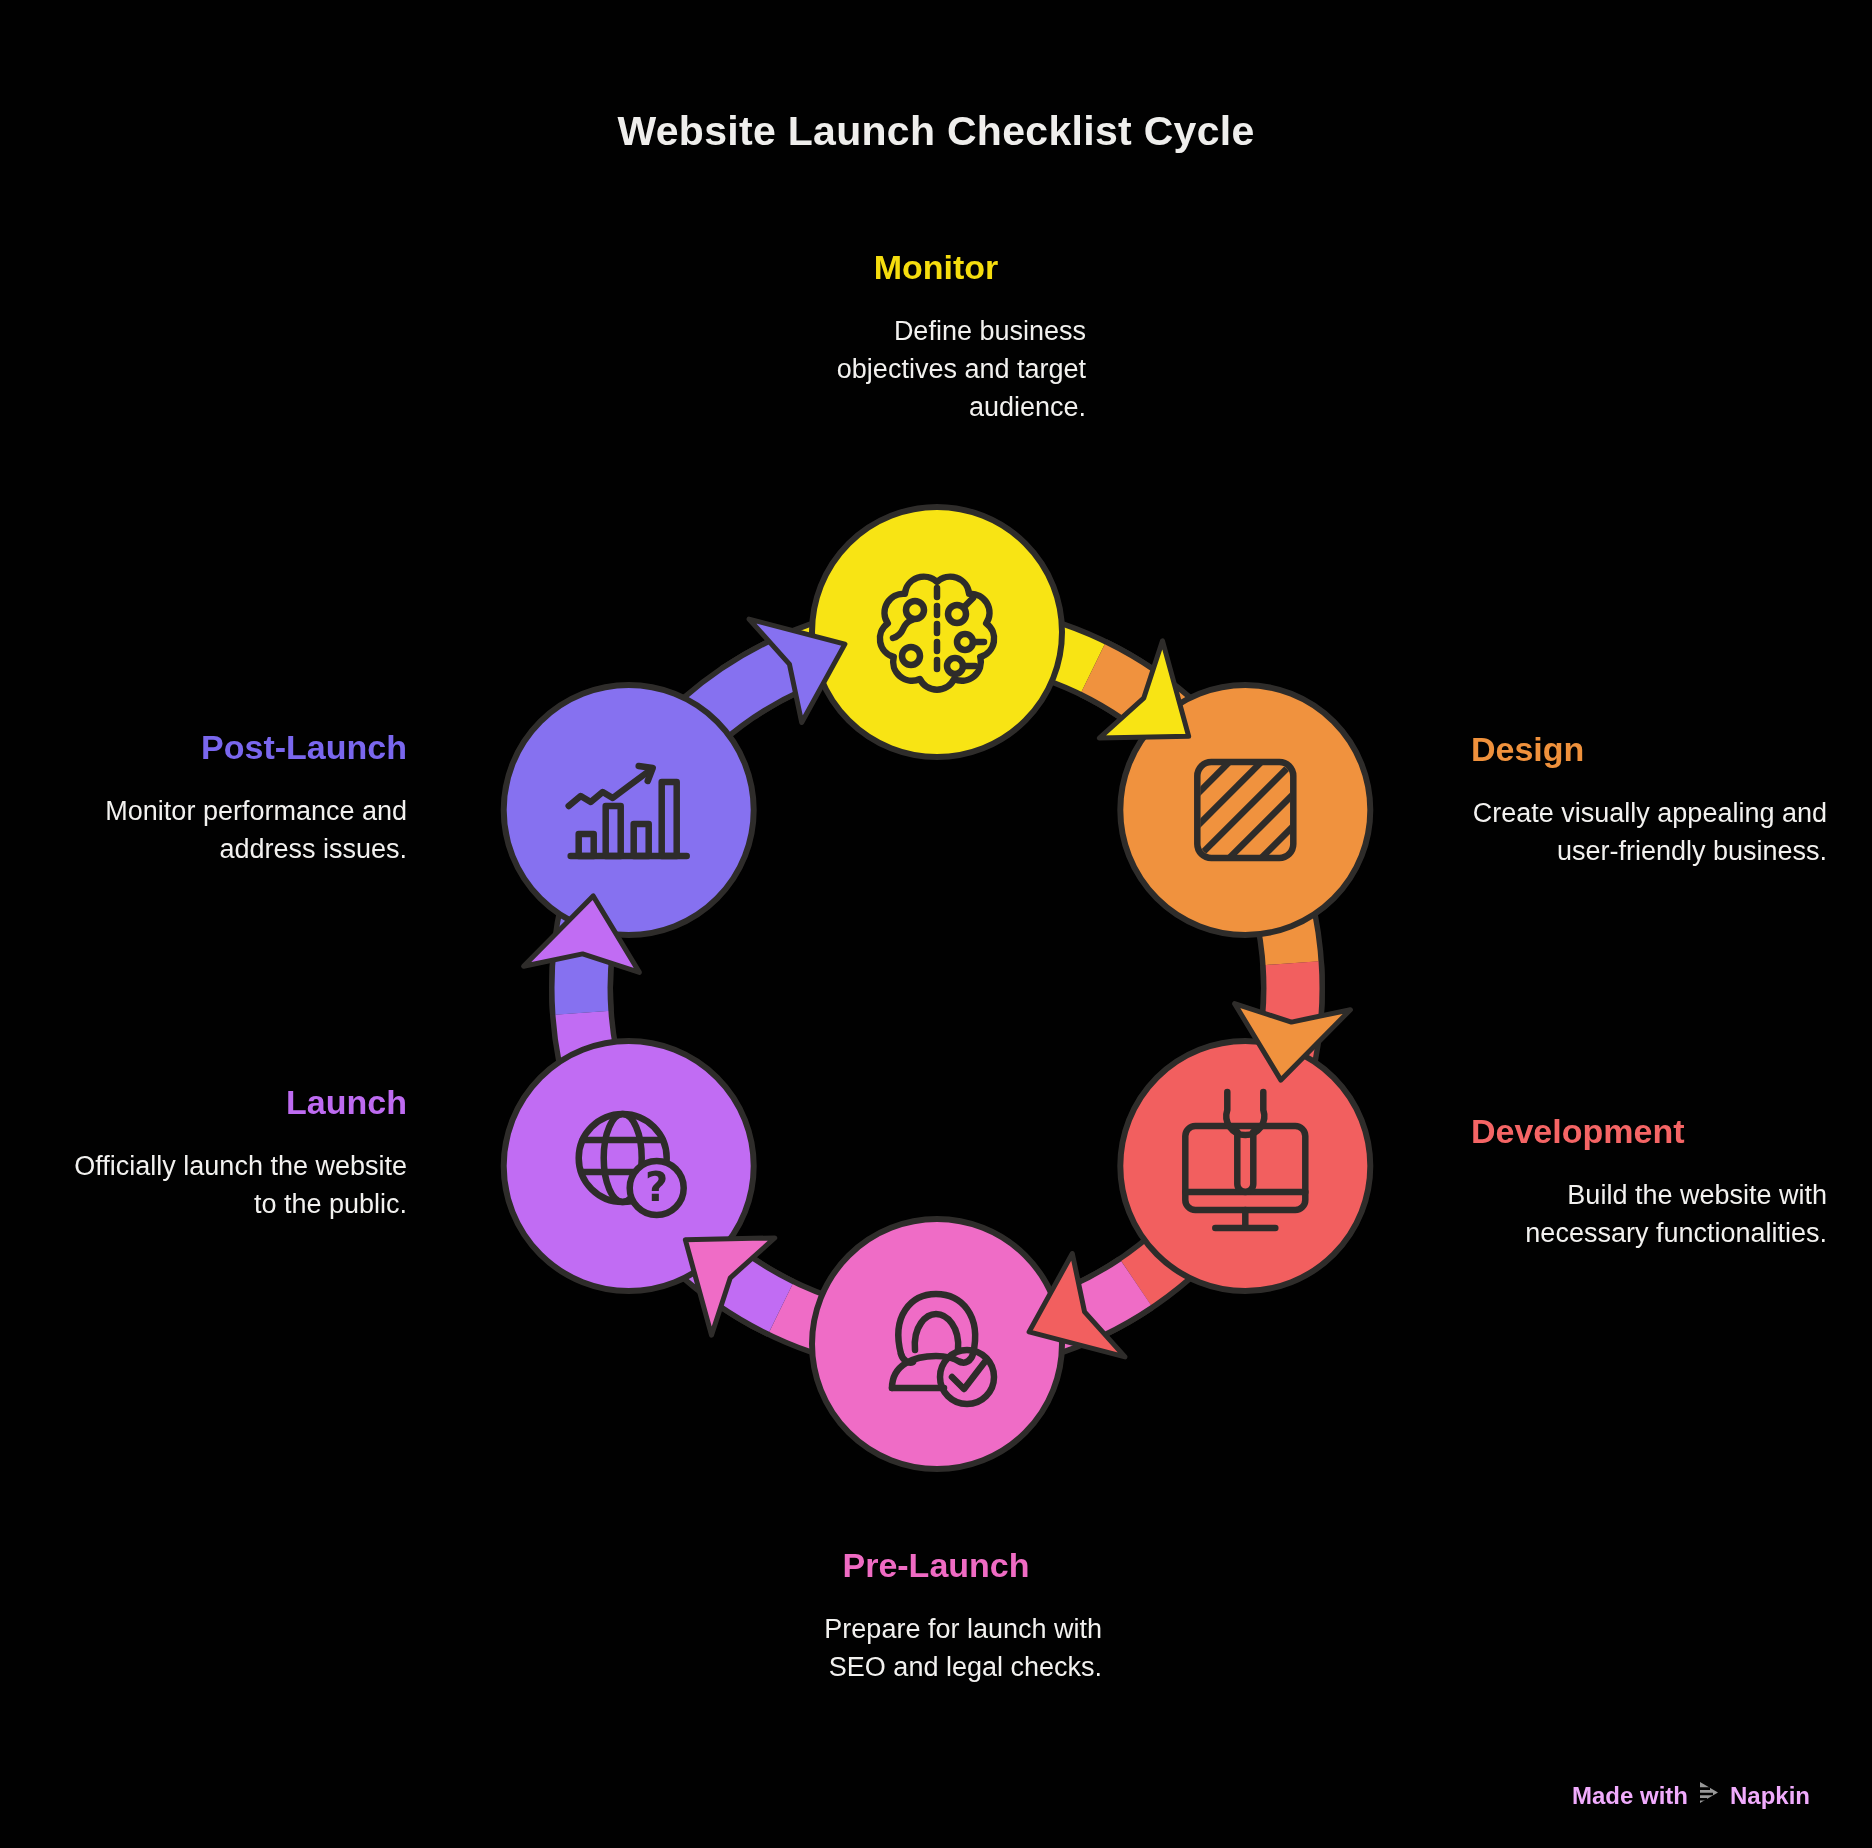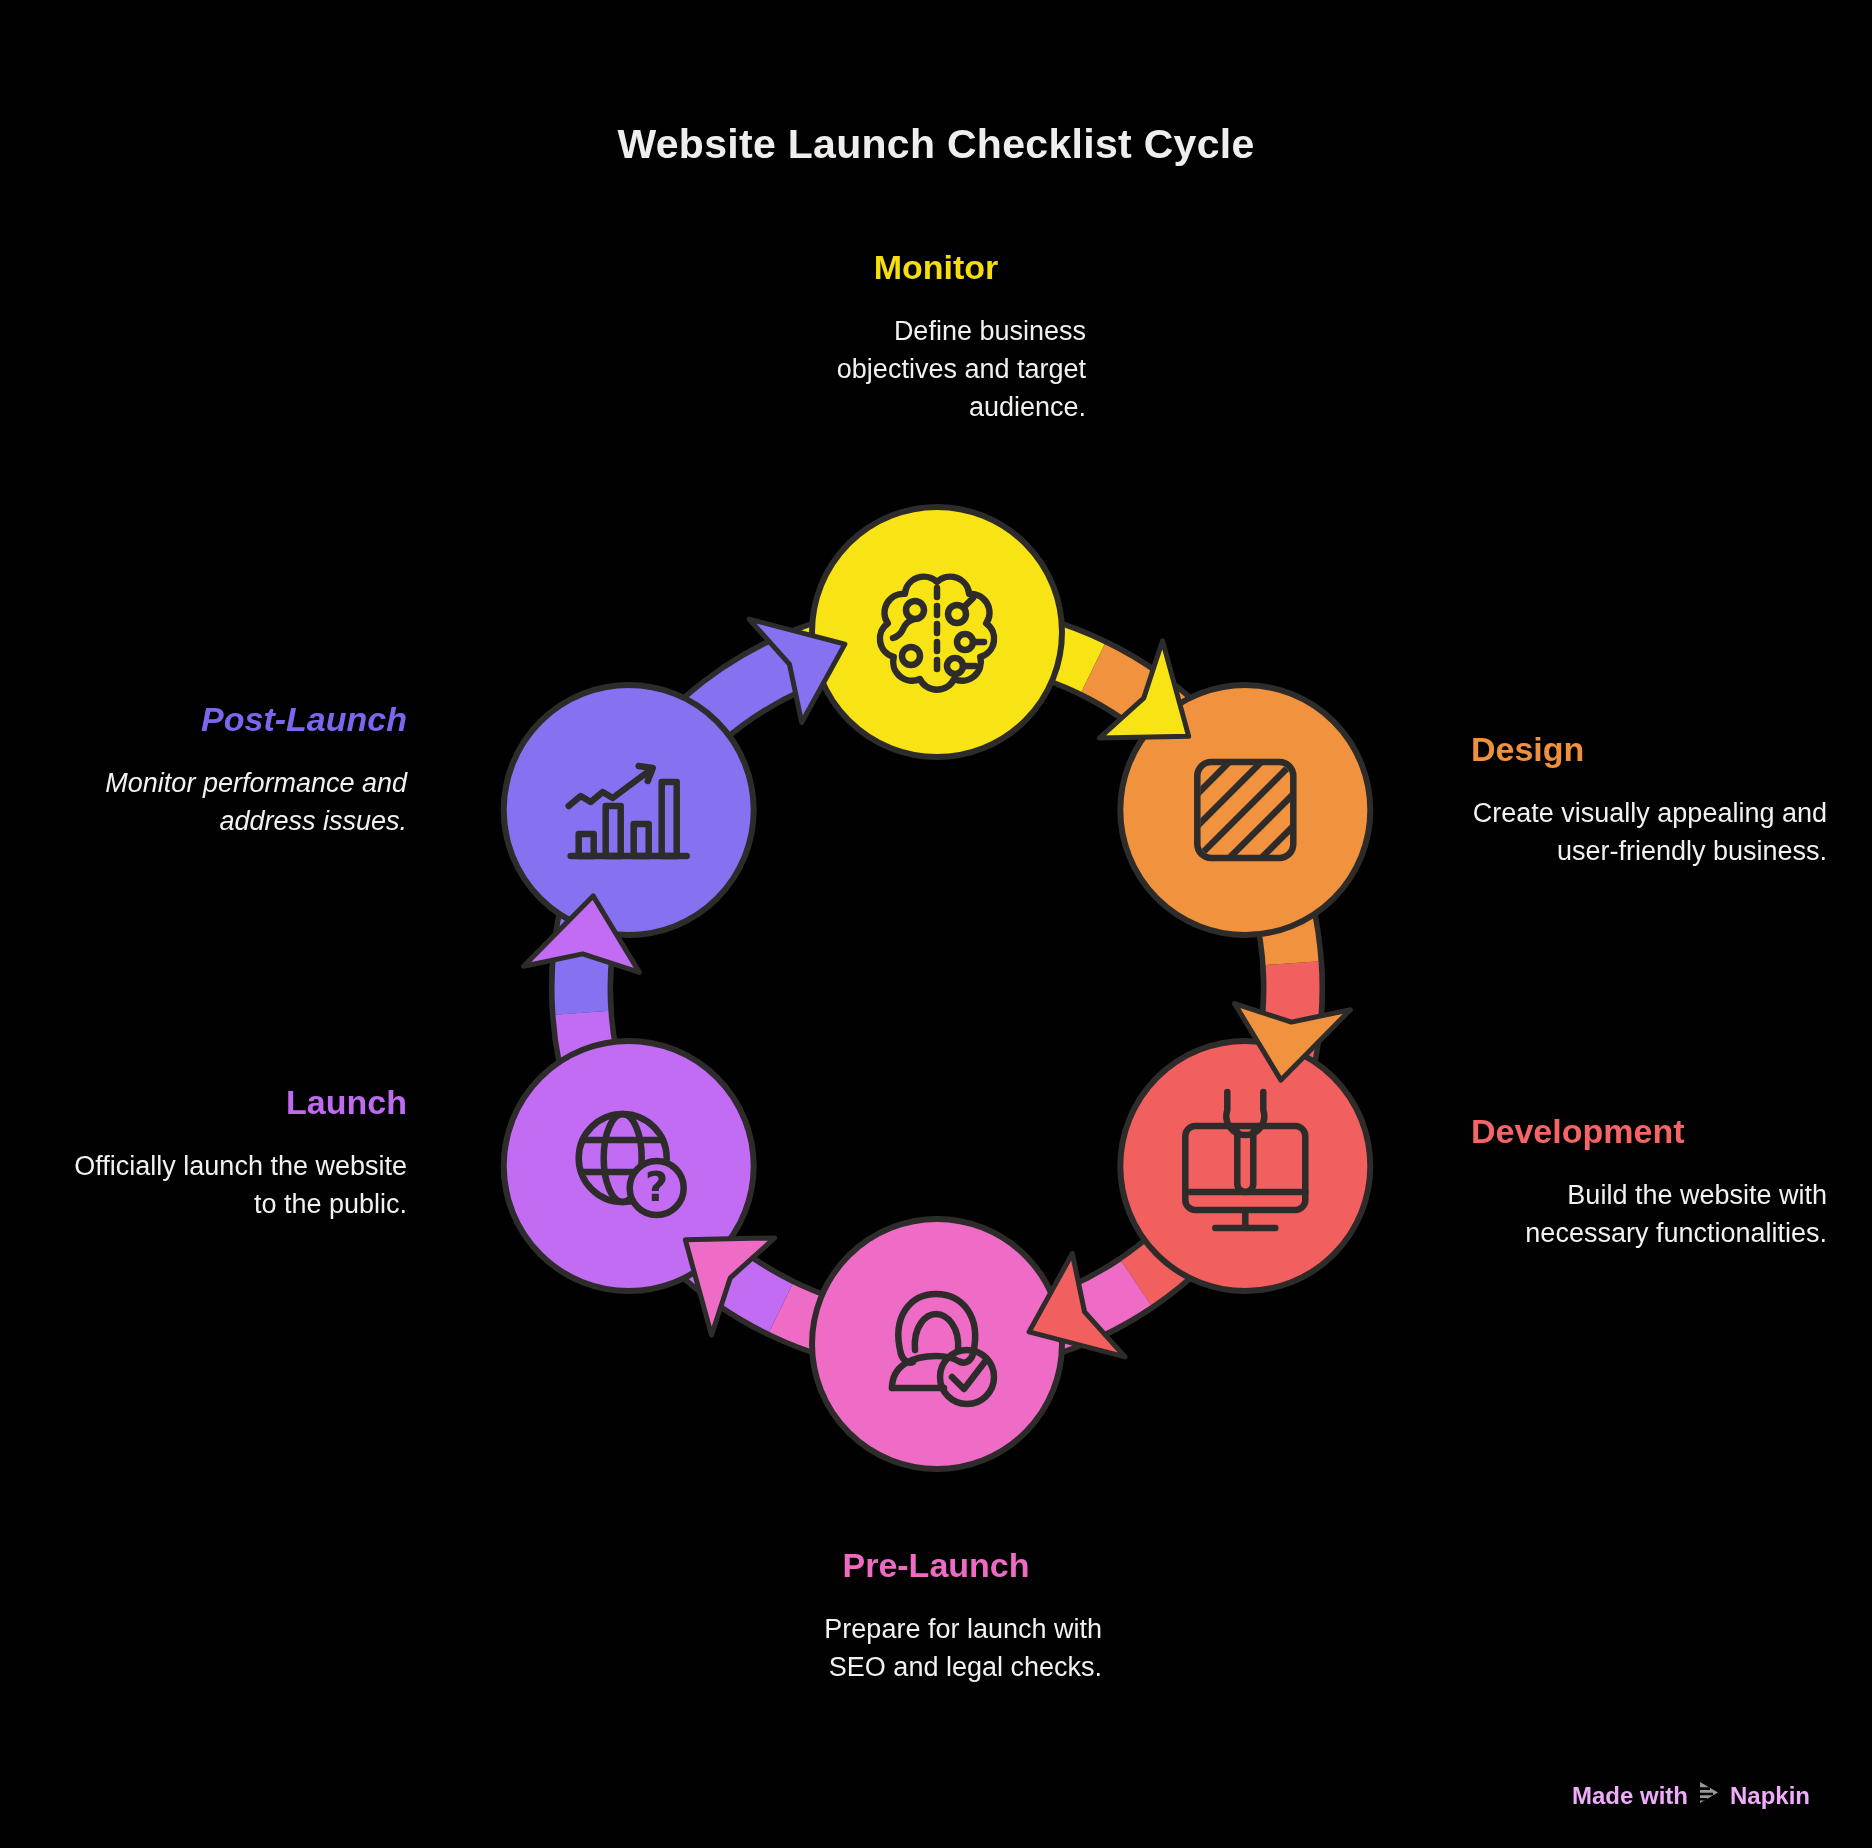--- a/index.html
+++ b/index.html
@@ -3,35 +3,35 @@
 <meta charset="utf-8">
 <style>
   html,body{margin:0;padding:0;background:#010101;}
   body{
     width:1872px;height:1848px;position:relative;overflow:hidden;
     font-family:"Liberation Sans",sans-serif;
   }
   .canvas{position:absolute;inset:0;}
   #diagram{position:absolute;left:0;top:0;}
   .title{
-    position:absolute;left:0;right:0;top:104px;margin:17px;
+    position:absolute;left:0;right:0;top:104px;margin:4px;
     text-align:center;font-size:41px;font-weight:700;color:#efeeec;
     letter-spacing:.3px;
   }
   .stage-text{position:absolute;}
   .stage-text h2{margin:0 0 26px 0;font-size:34px;font-weight:700;line-height:1.15;}
   .stage-text p{margin:0;font-size:27px;font-weight:500;color:#f2f1ef;line-height:1.4;text-align:right;}
   .st-planning{left:736px;top:248px;width:400px;text-align:center;}
   .st-planning p{width:300px;margin:0 auto;}
   .st-design{left:1471px;top:730px;width:356px;text-align:left;}
   .st-development{left:1471px;top:1112px;width:356px;text-align:left;}
   .st-prelaunch{left:736px;top:1546px;width:400px;text-align:center;}
   .st-prelaunch p{width:332px;margin:0 auto;}
   .st-launch{left:51px;top:1083px;width:356px;text-align:right;}
-  .st-postlaunch{left:51px;top:700px;width:356px;text-align:right;font-style:italic;}
+  .st-postlaunch{left:51px;top:728px;width:356px;text-align:right;}
   .credit{
     position:absolute;top:1780px;right:62px;display:flex;align-items:center;gap:9px;
     color:#f0abfc;font-size:24px;font-weight:700;text-align:center;
   }
   .credit .napkin-glyph{display:inline-block;}
 </style>
 </head>
 <body>
 
 <div class="canvas">

